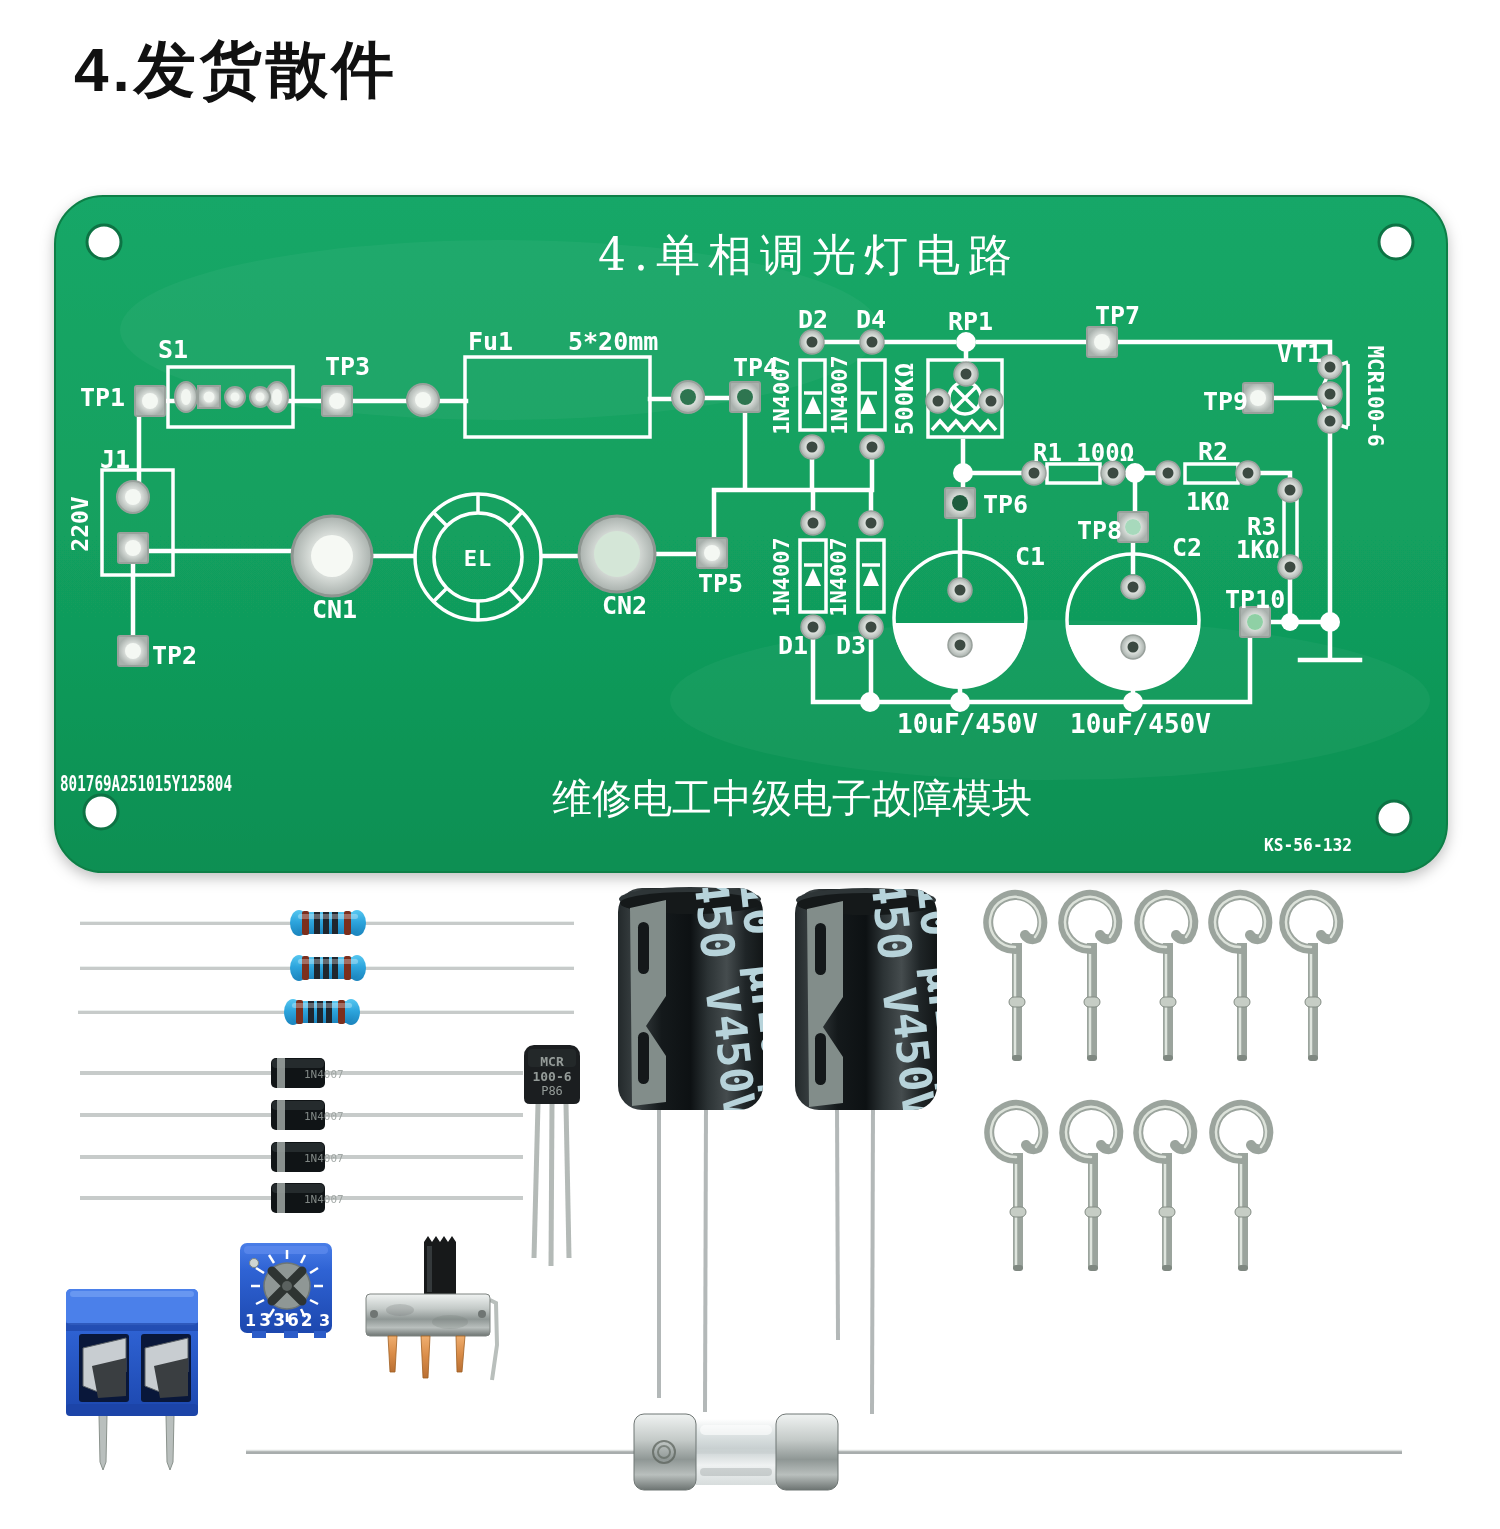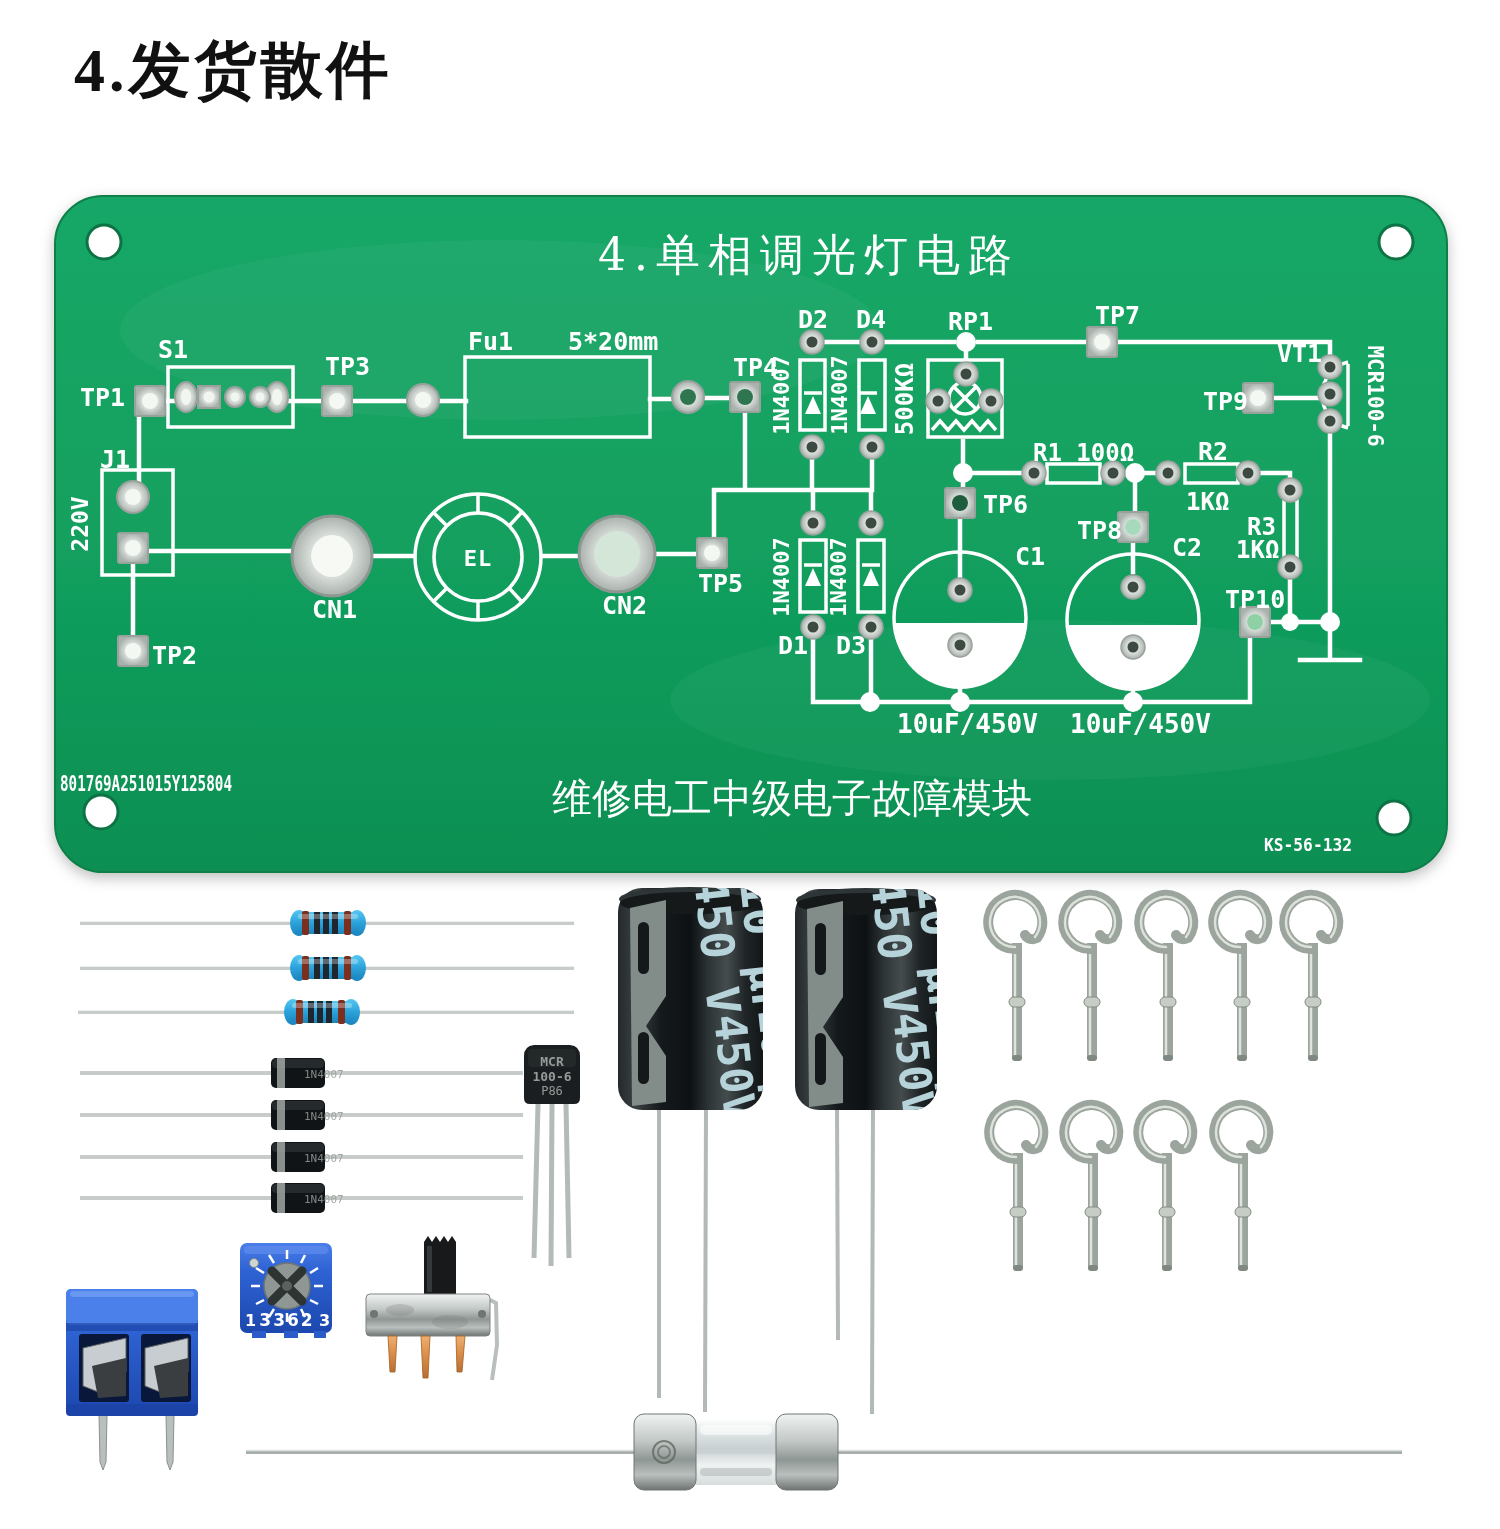--- a/index.html
+++ b/index.html
@@ -1,19 +1,19 @@
 <!DOCTYPE html>
 <html><head>
 <meta charset="utf-8">
 <style>
   html,body{margin:0;padding:0;background:#fff;}
   .stage{position:relative;width:1500px;height:1529px;background:#ffffff;overflow:hidden;
          font-family:"DejaVu Sans","Liberation Sans",sans-serif;}
   .page-title{position:absolute;left:74px;top:28px;margin:0;font-size:62px;font-weight:bold;
-         color:#111;letter-spacing:4px;font-family:Liberation Serif, serif;}
+         color:#111;letter-spacing:4px;font-family:Liberation Sans, sans-serif;}
   svg{position:absolute;left:0;top:0;}
   .silk{stroke:#ffffff;stroke-width:4.5;fill:none;stroke-linecap:square;}
   .silkbox{stroke:#ffffff;stroke-width:3.5;fill:none;}
   .silktext{font-family:"DejaVu Sans Mono","Liberation Mono",monospace;font-weight:bold;fill:#ffffff;}
   .cjk{font-family:"DejaVu Serif","Liberation Serif",serif;fill:#ffffff;}
   .captext{font-family:"DejaVu Sans Mono","Liberation Mono",monospace;font-weight:bold;fill:#b7d3da;}
   .marktext{font-family:"DejaVu Sans Mono","Liberation Mono",monospace;fill:#949b98;}
 </style>
 </head>
 <body>

